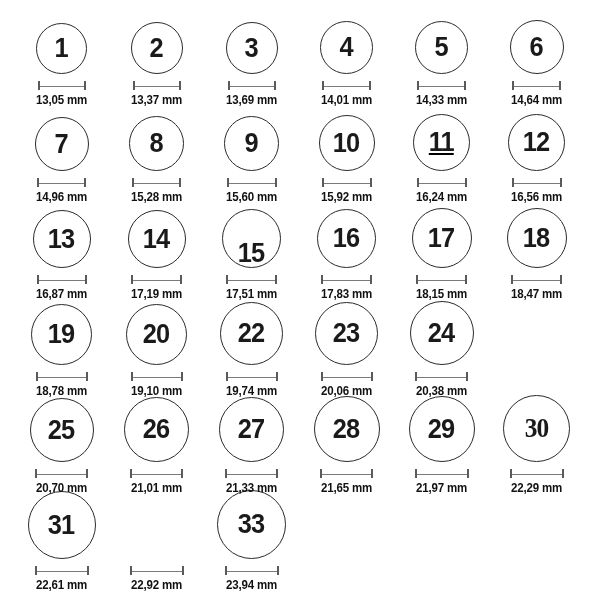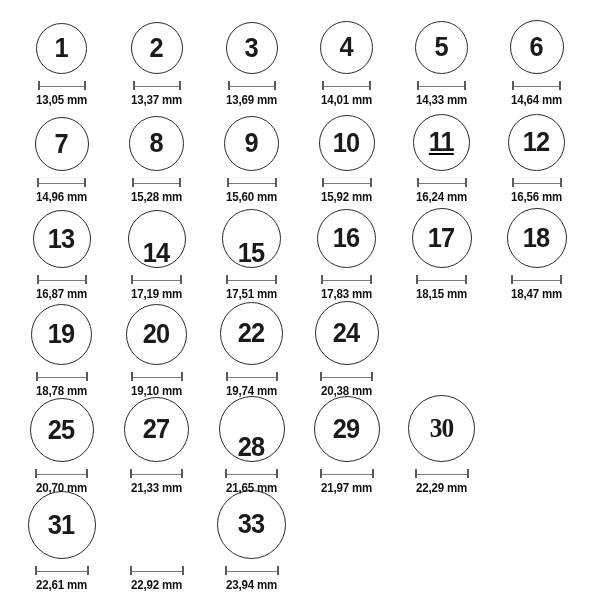--- a/index.html
+++ b/index.html
@@ -196,21 +196,21 @@
         <div class="cell">
           <div class="circle" style="width: 58px; height: 58px;">
             <span class="num">13</span>
           </div>
           <div class="measure" style="width: 50px;">
             <div class="mline"></div>
           </div>
           <div class="dlabel">16,87 mm</div>
         </div>
         <div class="cell">
-          <div class="circle" style="width: 58px; height: 58px; align-items: flex-end;">
+          <div class="circle" style="width: 58px; height: 58px;">
             <span class="num">14</span>
           </div>
           <div class="measure" style="width: 51px;">
             <div class="mline"></div>
           </div>
           <div class="dlabel">17,19 mm</div>
         </div>
         <div class="cell">
           <div class="circle" style="width: 59px; height: 59px; align-items: flex-end;">
             <span class="num">15</span>
@@ -270,20 +270,29 @@
         <div class="cell">
           <div class="circle" style="width: 63px; height: 63px;">
             <span class="num">22</span>
           </div>
           <div class="measure" style="width: 52px;">
             <div class="mline"></div>
           </div>
           <div class="dlabel">19,74 mm</div>
         </div>
         <div class="cell">
+          <div class="circle" style="width: 63px; height: 63px;">
+            <span class="num">23</span>
+          </div>
+          <div class="measure" style="width: 52px;">
+            <div class="mline"></div>
+          </div>
+          <div class="dlabel">20,06 mm</div>
+        </div>
+        <div class="cell">
           <div class="circle" style="width: 64px; height: 64px;">
             <span class="num">24</span>
           </div>
           <div class="measure" style="width: 53px;">
             <div class="mline"></div>
           </div>
           <div class="dlabel">20,38 mm</div>
         </div>
       </div>
       <div class="row">
@@ -291,29 +300,38 @@
           <div class="circle" style="width: 64px; height: 64px;">
             <span class="num">25</span>
           </div>
           <div class="measure" style="width: 53px;">
             <div class="mline"></div>
           </div>
           <div class="dlabel">20,70 mm</div>
         </div>
         <div class="cell">
           <div class="circle" style="width: 65px; height: 65px;">
+            <span class="num">26</span>
+          </div>
+          <div class="measure" style="width: 53px;">
+            <div class="mline"></div>
+          </div>
+          <div class="dlabel">21,01 mm</div>
+        </div>
+        <div class="cell">
+          <div class="circle" style="width: 65px; height: 65px;">
             <span class="num">27</span>
           </div>
           <div class="measure" style="width: 53px;">
             <div class="mline"></div>
           </div>
           <div class="dlabel">21,33 mm</div>
         </div>
         <div class="cell">
-          <div class="circle" style="width: 66px; height: 66px; align-items: flex-end;">
+          <div class="circle" style="width: 66px; height: 66px;">
             <span class="num">28</span>
           </div>
           <div class="measure" style="width: 53px;">
             <div class="mline"></div>
           </div>
           <div class="dlabel">21,65 mm</div>
         </div>
         <div class="cell">
           <div class="circle" style="width: 66px; height: 66px;">
             <span class="num">29</span>

